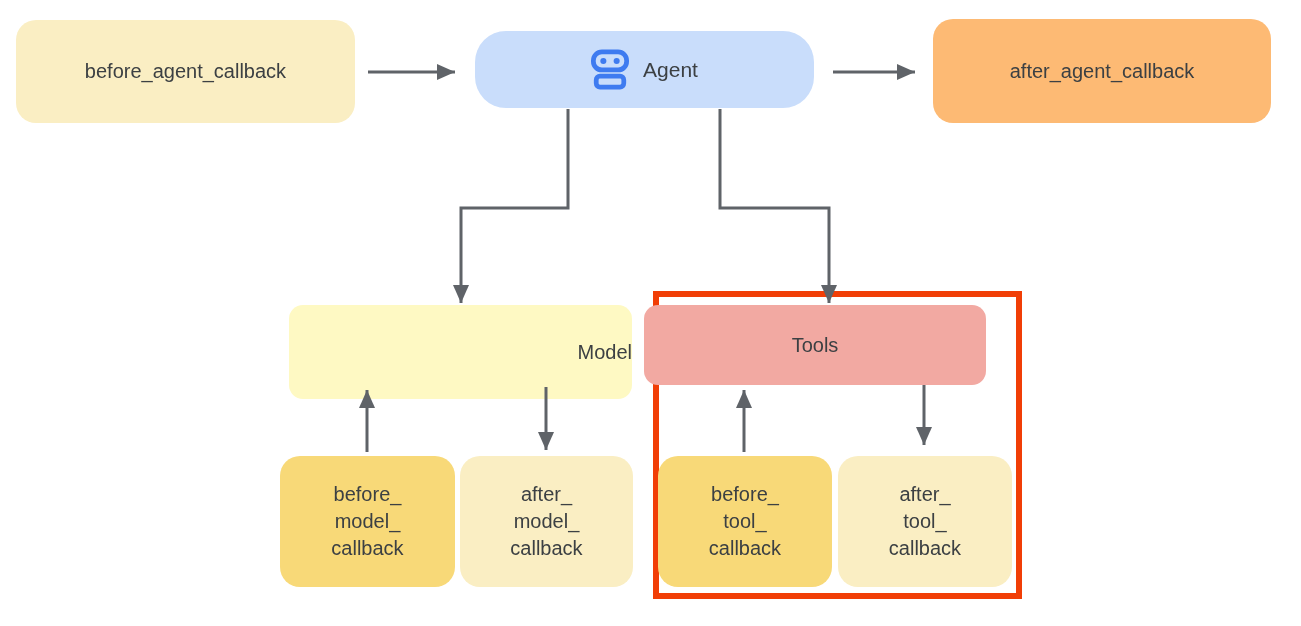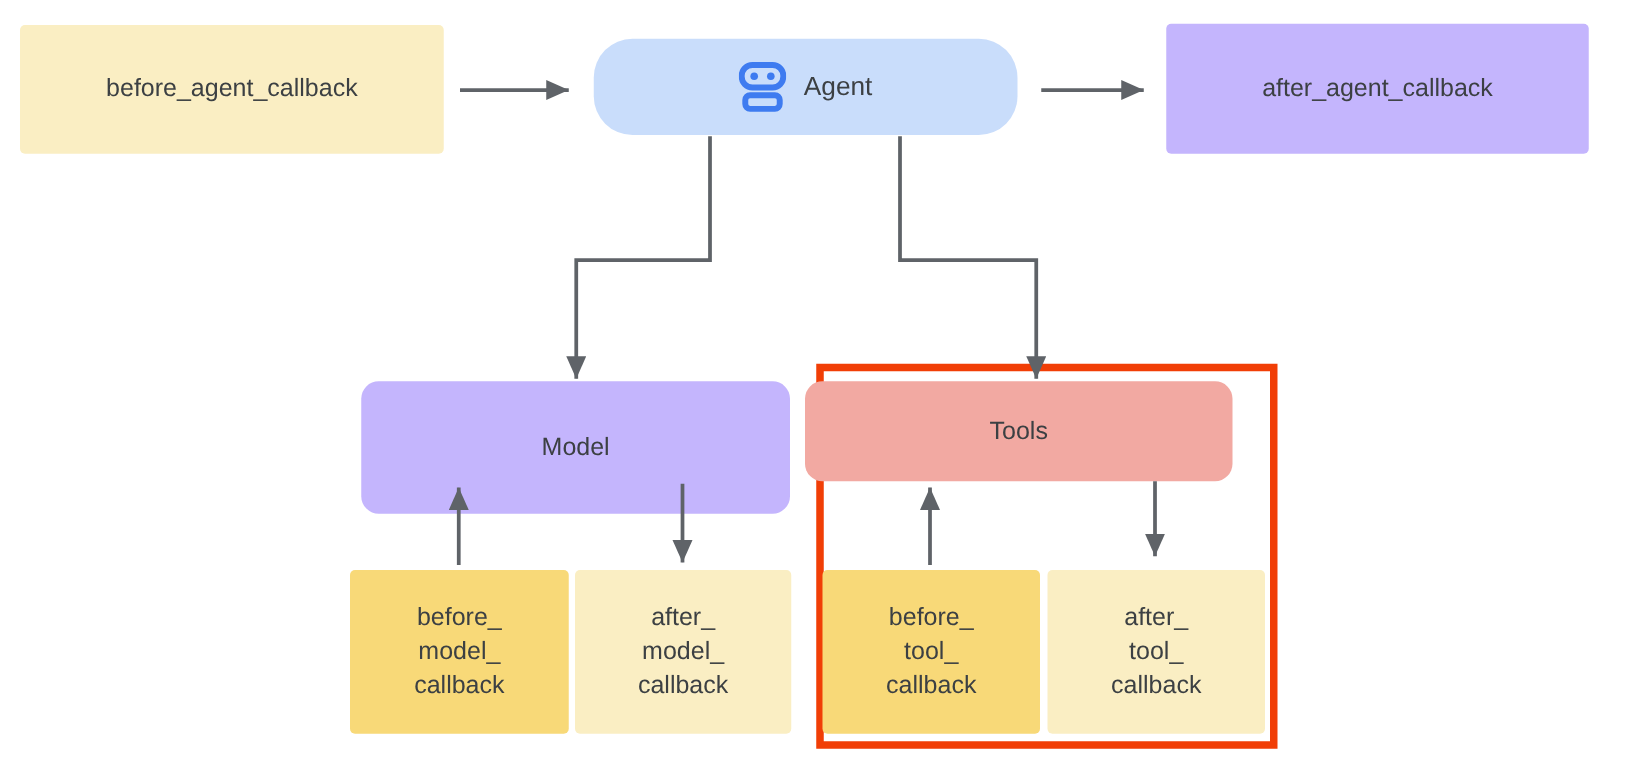--- a/index.html
+++ b/index.html
@@ -14,28 +14,28 @@
     position:absolute;
     display:flex;align-items:center;justify-content:center;
     color:#3C4043;
     font-size:20px;
     text-align:center;
     box-sizing:border-box;
     z-index:2;
   }
   .node .label{display:inline-block;}
   .multiline .label{white-space:pre-line;line-height:27px;}
-  .r20{border-radius:4px;}
+  .r20{border-radius:20px;}
   .r14{border-radius:14px;}
   .r10{border-radius:10px;}
 
   #node-before-agent{left:16px;top:20px;width:339px;height:103px;background:#FAEEC3;}
   #node-agent{left:475px;top:31px;width:339px;height:77px;background:#C9DDFB;gap:14px;font-size:21px;border-radius:31px;}
-  #node-after-agent{left:933px;top:19px;width:338px;height:104px;background:#c4b5fd;}
-  #node-model{left:289px;top:305px;width:343px;height:106px;background:#c4b5fd;}
+  #node-after-agent{left:933px;top:19px;width:338px;height:104px;background:#fdba74;}
+  #node-model{left:289px;top:305px;width:343px;height:94px;background:#fef9c3;justify-content:flex-end;}
   #node-tools{left:644px;top:305px;width:342px;height:80px;background:#F2A9A2;}
   #node-before-model{left:280px;top:456px;width:175px;height:131px;background:#F8D978;}
   #node-after-model{left:460px;top:456px;width:173px;height:131px;background:#FAEEC3;}
   #node-before-tool{left:658px;top:456px;width:174px;height:131px;background:#F8D978;}
   #node-after-tool{left:838px;top:456px;width:174px;height:131px;background:#FAEEC3;}
 
   #highlight-rect{
     position:absolute;
     left:653px;top:291px;width:369px;height:308px;
     border:6px solid #F13E06;

